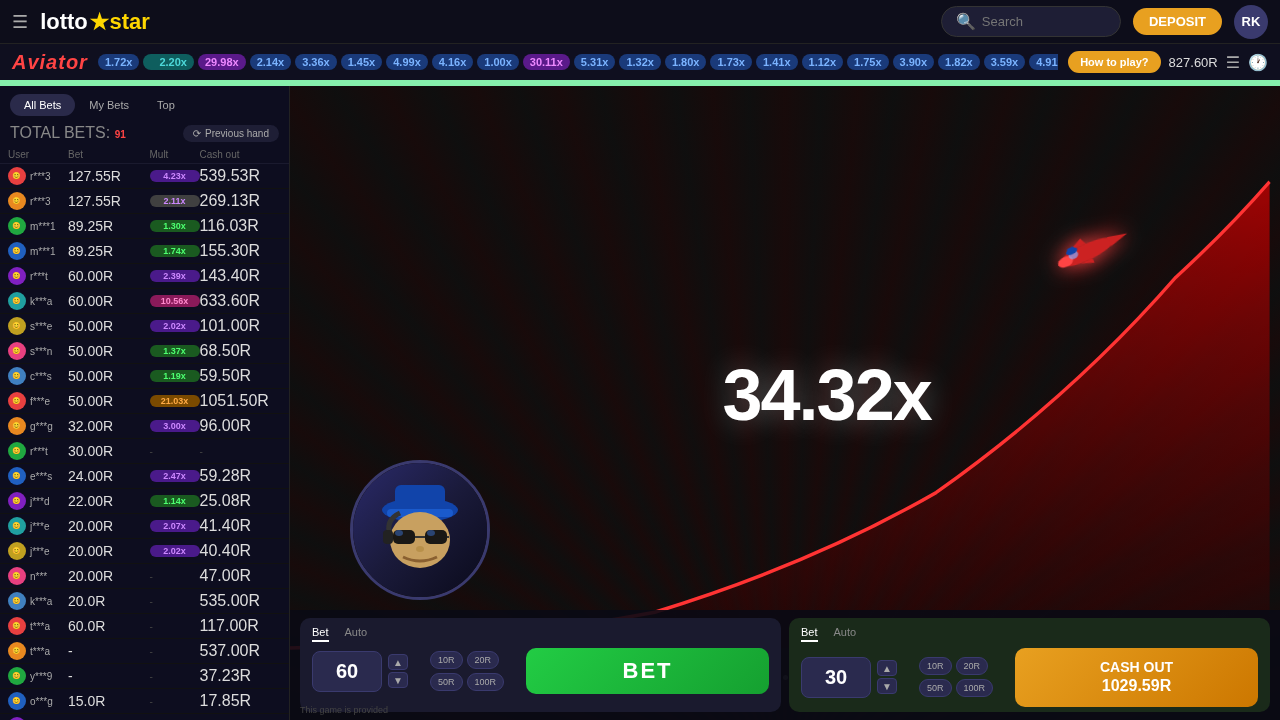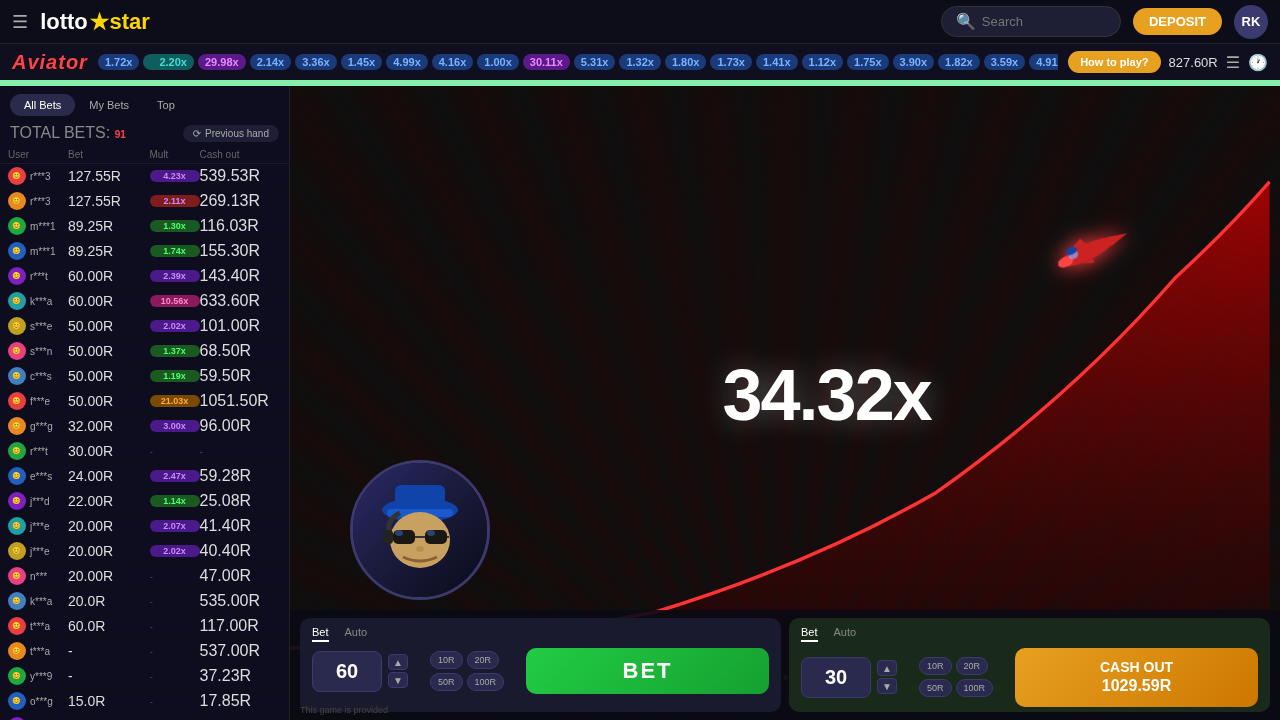--- a/index.html
+++ b/index.html
@@ -557,21 +557,21 @@
       <span class="cashout-amt">539.53R</span>
     </div>
         <div class="bet-row">
       <div class="bet-user">
         <div class="user-avatar" style="background:#e88820;">
           <span style="font-size:7px;">😊</span>
         </div>
         <span>r***3</span>
       </div>
       <span class="bet-amount">127.55R</span>
-      <span class="bet-mult" style="background:#7f1d1d;color:#cc88ff;">2.11x</span>
+      <span class="bet-mult" style="background:#404040;color:#cc88ff;">2.11x</span>
       <span class="cashout-amt">269.13R</span>
     </div>
         <div class="bet-row">
       <div class="bet-user">
         <div class="user-avatar" style="background:#20a840;">
           <span style="font-size:7px;">😊</span>
         </div>
         <span>m***1</span>
       </div>
       <span class="bet-amount">89.25R</span>

